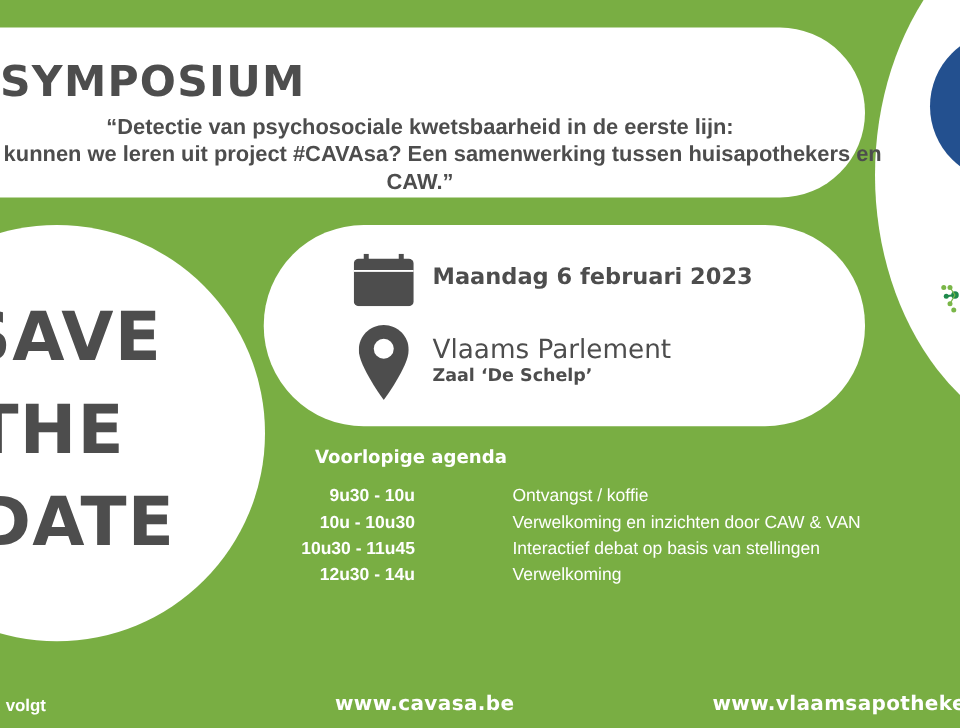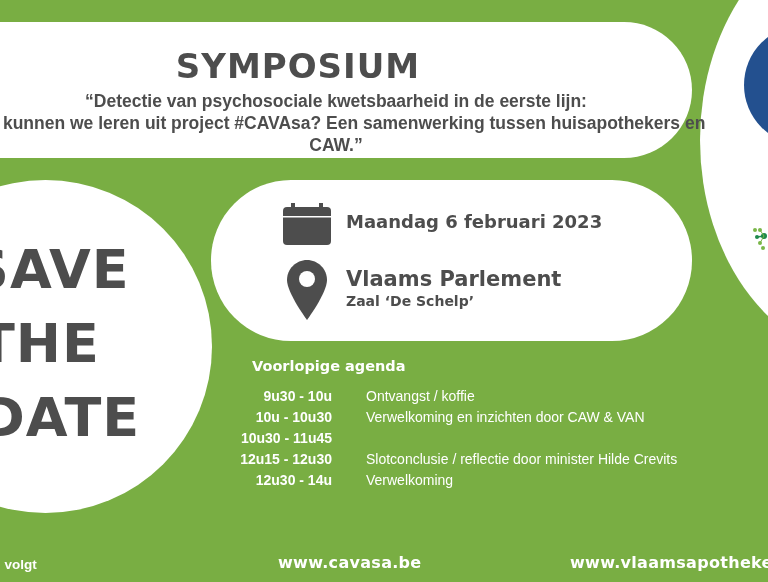--- a/index.html
+++ b/index.html
@@ -21,21 +21,21 @@
     background: #23508f; border-radius: 50%;
   }
   .logo-dots { left: 752px; top: 226px; width: 16px; height: 26px; }
 
   
   .top-pill {
     left: -80px; top: 22px; width: 772px; height: 136px;
     background: #ffffff; border-radius: 68px;
   }
   .sym-title {
-    left: 0; width: 596px; top: 46px; text-align: center;
+    left: 0; width: 596px; top: 46px; 
     font-weight: bold; font-size: 34px; letter-spacing: 1px; color: #4d4d4d;
   }
   .sym-sub {
     left: -60px; width: 792px; top: 90px; text-align: center;
     font-family: "Liberation Sans", sans-serif; font-weight: bold;
     font-size: 17.5px; line-height: 22px; color: #4d4d4d;
   }
 
   
   .left-circle {
@@ -49,37 +49,37 @@
 
   
   .mid-pill {
     left: 211px; top: 180px; width: 481px; height: 161px;
     background: #ffffff; border-radius: 80px;
   }
   .date-text {
     left: 346px; top: 211px; font-weight: bold; font-size: 18px; color: #4d4d4d;
   }
   .venue-text {
-    left: 346px; top: 267px; font-weight: bold; font-size: 21px; color: #4d4d4d;
+    left: 346px; top: 267px; font-weight: normal; font-size: 21px; color: #4d4d4d;
   }
   .room-text {
     left: 346px; top: 293px; font-weight: bold; font-size: 14px; color: #4d4d4d;
   }
 
   
   .agenda-title {
     left: 252px; top: 358px; font-weight: bold; font-size: 14.5px; color: #ffffff;
   }
   .agenda {
     left: 200px; top: 386px; color: #ffffff;
     font-family: "Liberation Sans", sans-serif;
   }
   .agenda-row { display: flex; height: 20.8px; align-items: center; gap: 20px; }
   .agenda-time { width: 132px; text-align: right; font-weight: bold; font-size: 14px; }
-  .agenda-item { padding-left: 14px; font-size: 14px; white-space: nowrap; }
+  .agenda-item { padding-left: 14px; font-size: 14px; white-space: nowrap; margin-left: 44px; }
 
   
   .footer-left {
     left: 0; top: 557px; color: #ffffff; font-family: "Liberation Sans", sans-serif;
     font-weight: bold; font-size: 13.5px;
   }
   .footer-link {
     top: 553px; color: #ffffff; font-weight: bold; font-size: 16px; letter-spacing: 0.3px;
     text-decoration: none; white-space: nowrap;
   }
@@ -133,26 +133,23 @@
   <div class="agenda-row">
     <span class="agenda-time">9u30 - 10u</span>
     <span class="agenda-item">Ontvangst / koffie</span>
   </div>
   <div class="agenda-row">
     <span class="agenda-time">10u - 10u30</span>
     <span class="agenda-item">Verwelkoming en inzichten door CAW &amp; VAN</span>
   </div>
   <div class="agenda-row">
     <span class="agenda-time">10u30 - 11u45</span>
-  </div>
-  <div class="agenda-row">
-    <span class="agenda-time">12u15 - 12u30</span>
-    <span class="agenda-item">Slotconclusie / reflectie door minister Hilde Crevits</span>
+    <span class="agenda-item">Interactief debat op basis van stellingen</span>
   </div>
   <div class="agenda-row">
     <span class="agenda-time">12u30 - 14u</span>
     <span class="agenda-item">Verwelkoming</span>
   </div>
 </div>
 
 <div class="abs footer-left" style="left:-75px;">Inschrijving volgt</div>
-<a class="abs footer-link" style="left:278px;">www.cavasa.be</a>
+<a class="abs footer-link" style="left:268px;">www.cavasa.be</a>
 <a class="abs footer-link" style="left:570px;">www.vlaamsapothekersnetwerk.be</a>
 
 </body></html>

